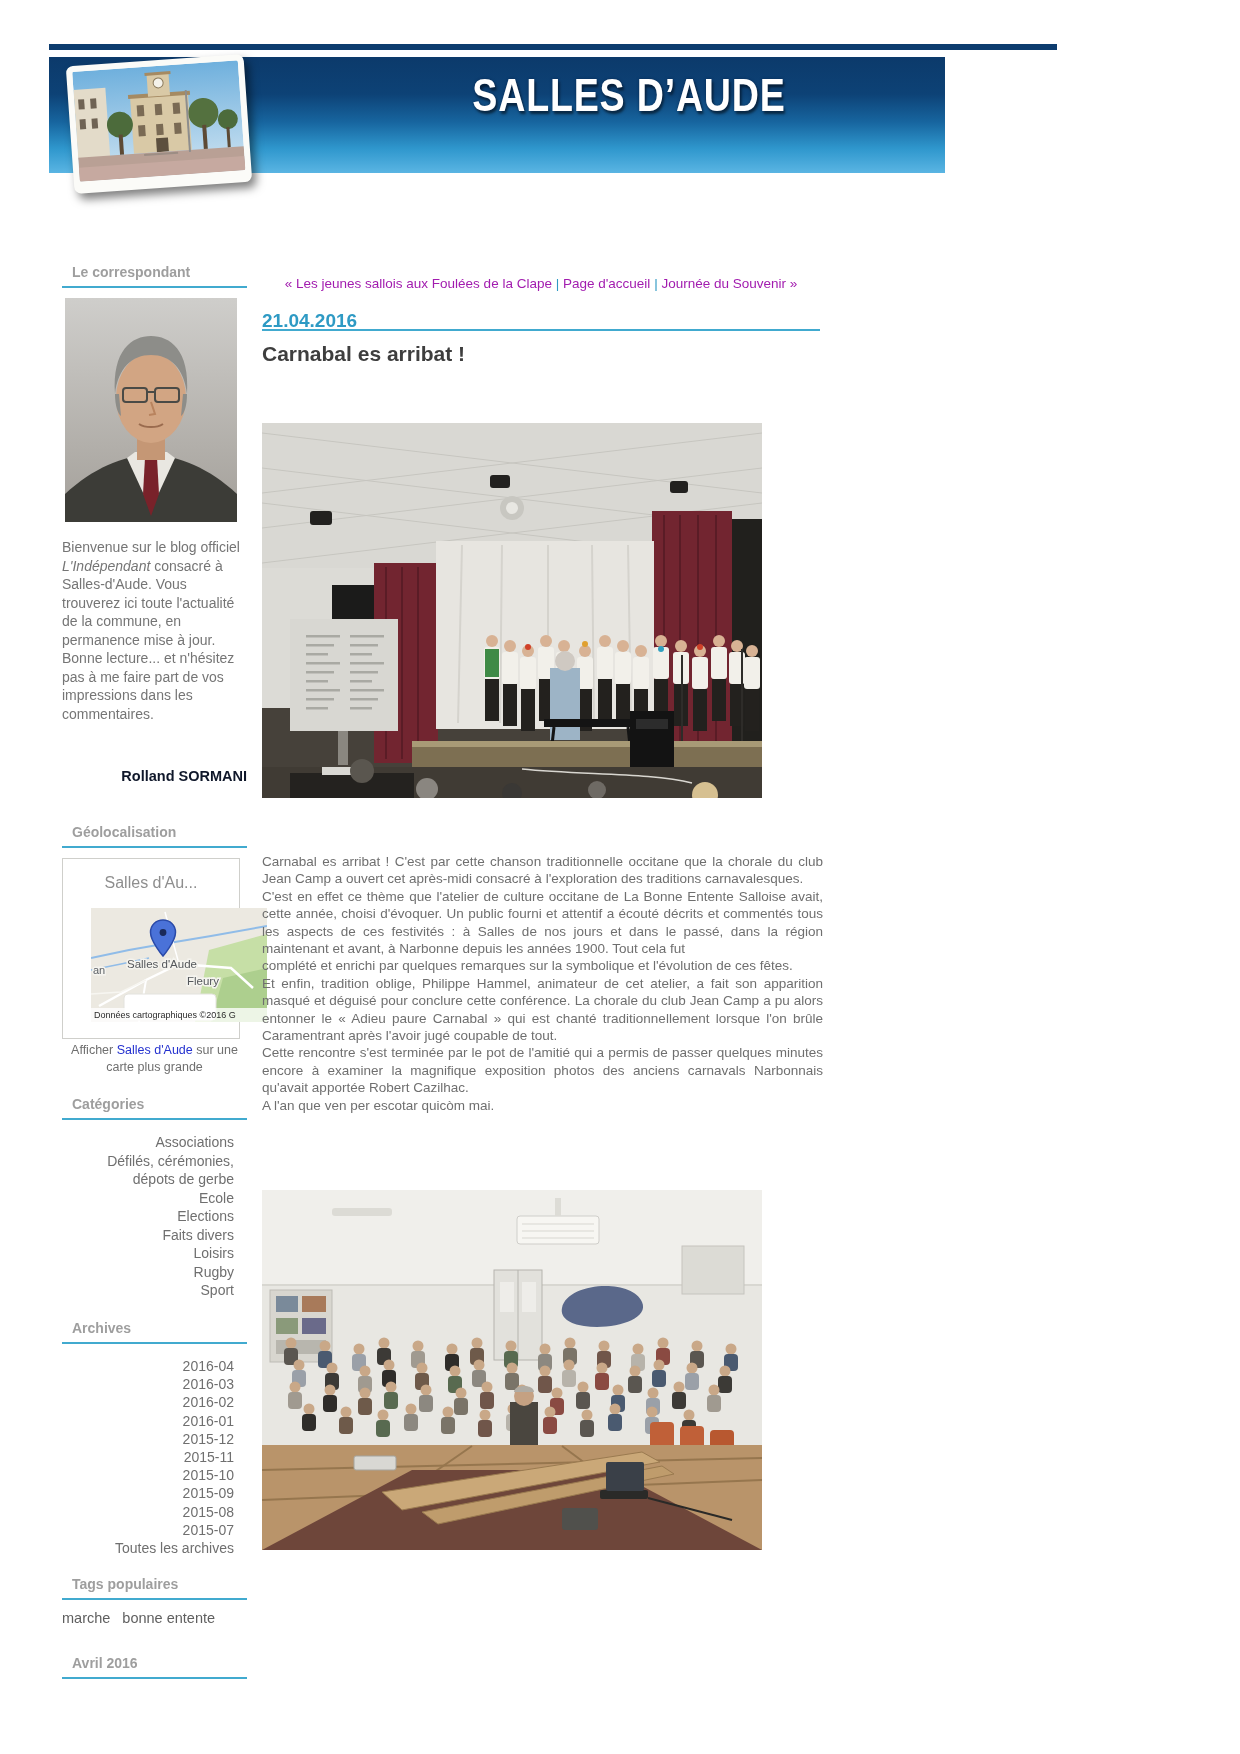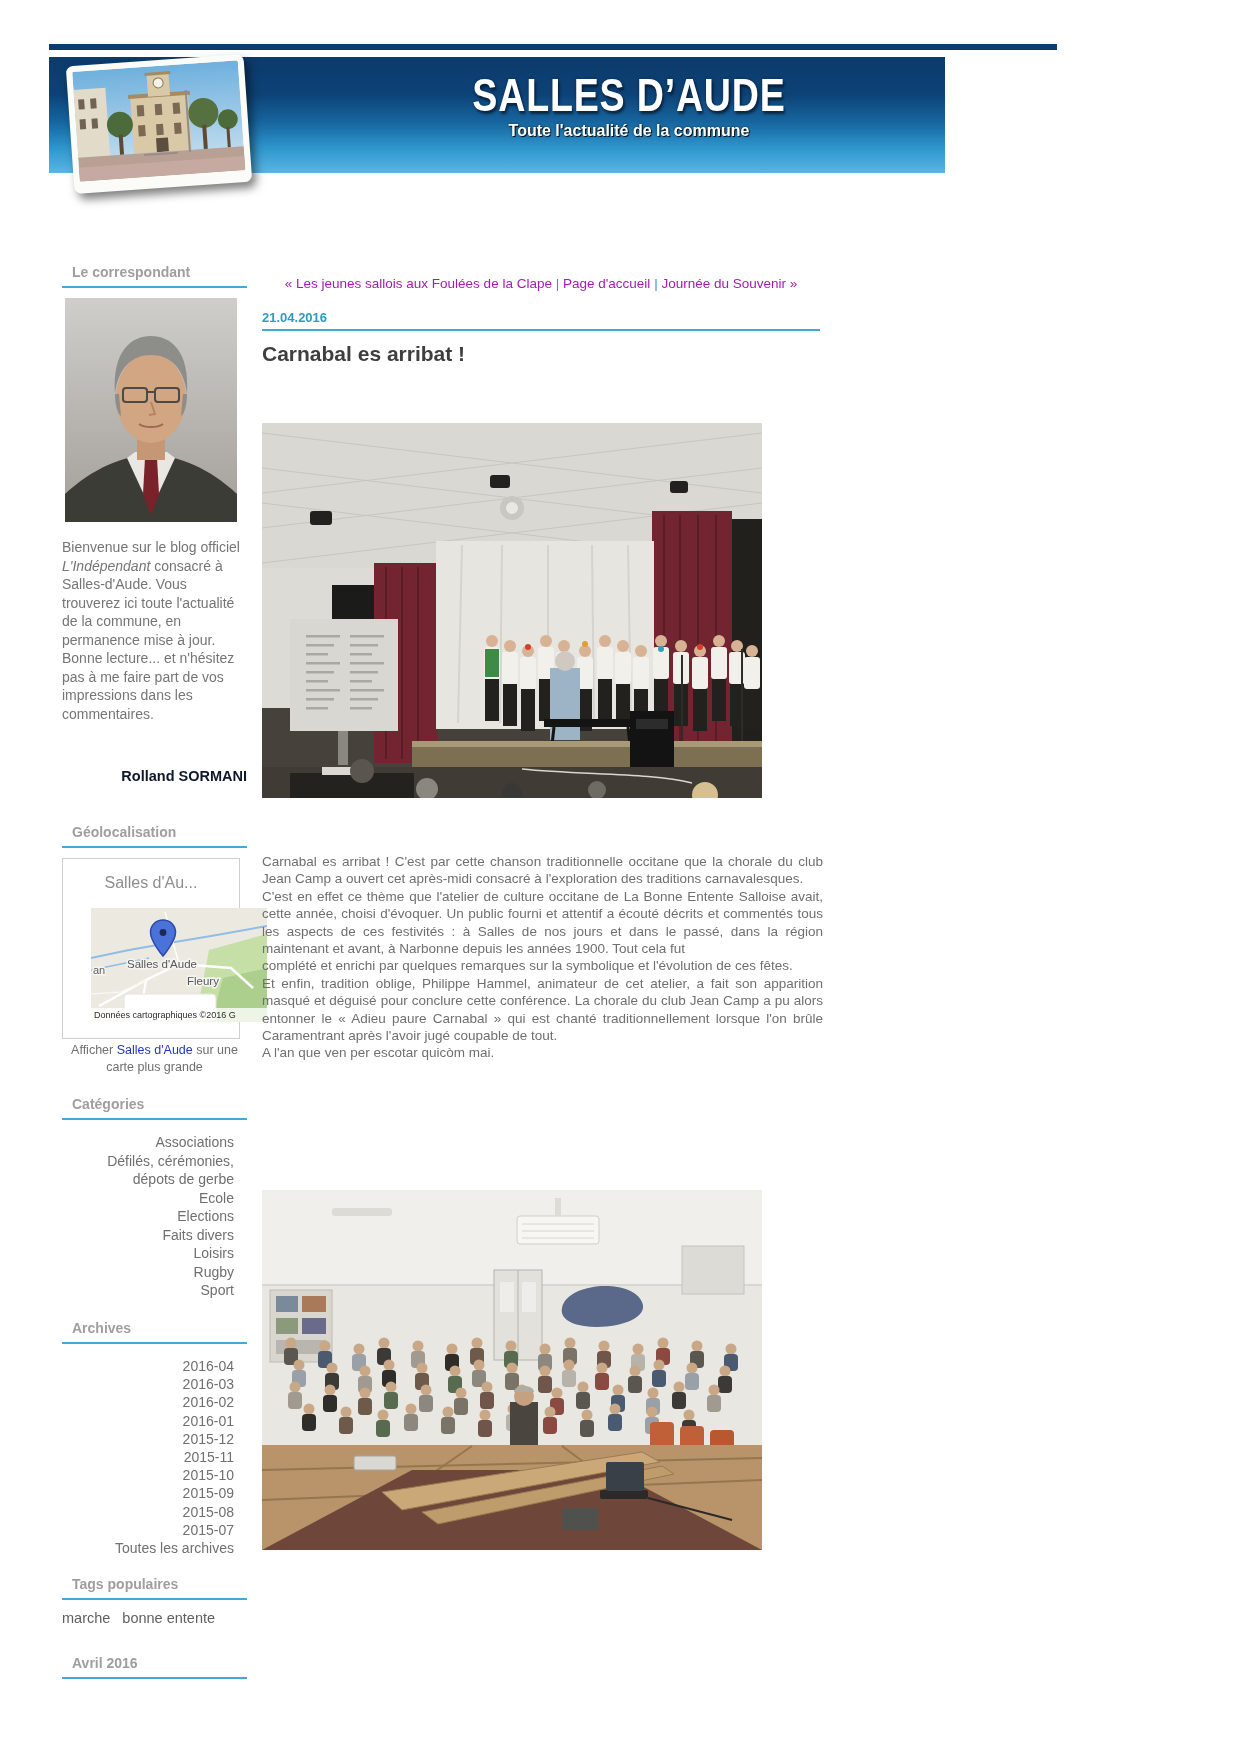--- a/index.html
+++ b/index.html
@@ -48,37 +48,36 @@
   .side-list { left:62px; width:172px; font-size:14px; line-height:18.5px; color:#6f6f6f; }
   .side-item { cursor:pointer;text-align:right; }
   .arch-list { line-height:18.2px; }
   .tags-row { left:62px; top:1610px; width:185px; font-size:14.5px; color:#5f5f5f; }
   .tag { display:inline-block; margin-right:12px; cursor:pointer; }
 
   
   .post-nav { left:262px; top:276px; width:558px; text-align:center; font-size:13.5px;
     color:#2e9ac4; white-space:nowrap; }
   .post-nav a { color:#a21caf; text-decoration:none; cursor:pointer; }
-  .post-date { left:262px; top:310px; font-size:13px; font-weight:bold; color:#2e9ac4; }
+  .post-date { left:262px; top:310px; font-size:19px; font-weight:bold; color:#2e9ac4; }
   .date-rule { left:262px; top:329px; width:558px; height:2px; background:#41aacf; }
   .post-title { left:262px; top:342px; width:558px; font-size:21px; font-weight:bold; color:#3e3e3e; }
   .photo1 { left:262px; top:423px; width:500px; height:375px; }
   .photo2 { left:262px; top:1190px; width:500px; height:360px; }
   .photo1 svg,.photo2 svg,.portrait svg { display:block; }
   .article-body { left:262px; top:853px; width:561px; font-size:13.5px; line-height:17.4px;
     text-align:justify; color:#6f6f6f; }
 </style>
 </head>
 <body>
 
 <div class="abs topline"></div>
 <div class="abs banner">
   <div class="banner-text">
     <div class="site-title">SALLES D’AUDE</div>
-    <div class="site-sub">Toute l'actualité de la commune</div>
   </div>
 </div>
 <div class="abs polaroid">
   <svg width="166" height="110" viewBox="0 0 166 110">
     <defs>
       <linearGradient id="sky" x1="0" y1="0" x2="0" y2="1">
         <stop offset="0" stop-color="#6fb0dd"></stop>
           <stop offset="1" stop-color="#cfe4f2"></stop>
       </linearGradient>
     </defs>
@@ -344,20 +343,21 @@
     <circle cx="443" cy="372" r="13" fill="#d6c091"></circle>
   </svg>
 </div>
 
 <div class="abs article-body">
 
 <div class="para">Carnabal es arribat ! C'est par cette chanson traditionnelle occitane que la chorale du club Jean Camp a ouvert cet après-midi consacré à l'exploration des traditions carnavalesques.</div>
     <div class="para">C'est en effet ce thème que l'atelier de culture occitane de La Bonne Entente Salloise avait, cette année, choisi d'évoquer. Un public fourni et attentif a écouté décrits et commentés tous les aspects de ces festivités : à Salles de nos jours et dans le passé, dans la région maintenant et avant, à Narbonne depuis les années 1900. Tout cela fut</div>
     <div class="para">complété et enrichi par quelques remarques sur la symbolique et l'évolution de ces fêtes.</div>
     <div class="para">Et enfin, tradition oblige, Philippe Hammel, animateur de cet atelier, a fait son apparition masqué et déguisé pour conclure cette conférence. La chorale du club Jean Camp a pu alors entonner le « Adieu paure Carnabal » qui est chanté traditionnellement lorsque l'on brûle Caramentrant après l'avoir jugé coupable de tout.</div>
+    <div class="para">Cette rencontre s'est terminée par le pot de l'amitié qui a permis de passer quelques minutes encore à examiner la magnifique exposition photos des anciens carnavals Narbonnais qu'avait apportée Robert Cazilhac.</div>
     <div class="para">A l'an que ven per escotar quicòm mai.</div>
   </div>
 
 <div class="abs photo2">
   <svg width="500" height="360" viewBox="0 0 500 360">
     <rect width="500" height="360" fill="#e8e7e2"></rect>
     <rect x="0" y="0" width="500" height="95" fill="#f0efeb"></rect>
     <line x1="0" y1="95" x2="500" y2="95" stroke="#d8d7d1" stroke-width="2"></line>
     <rect x="255" y="26" width="82" height="28" rx="3" fill="#f7f6f2" stroke="#cfceca"></rect>
     <line x1="260" y1="34" x2="332" y2="34" stroke="#d8d7d1"></line>

